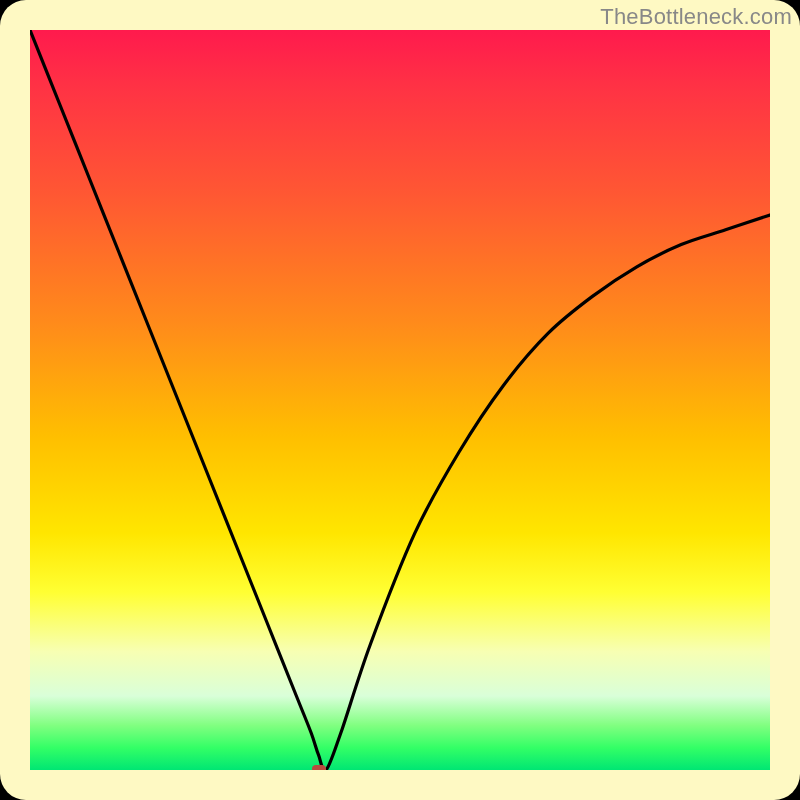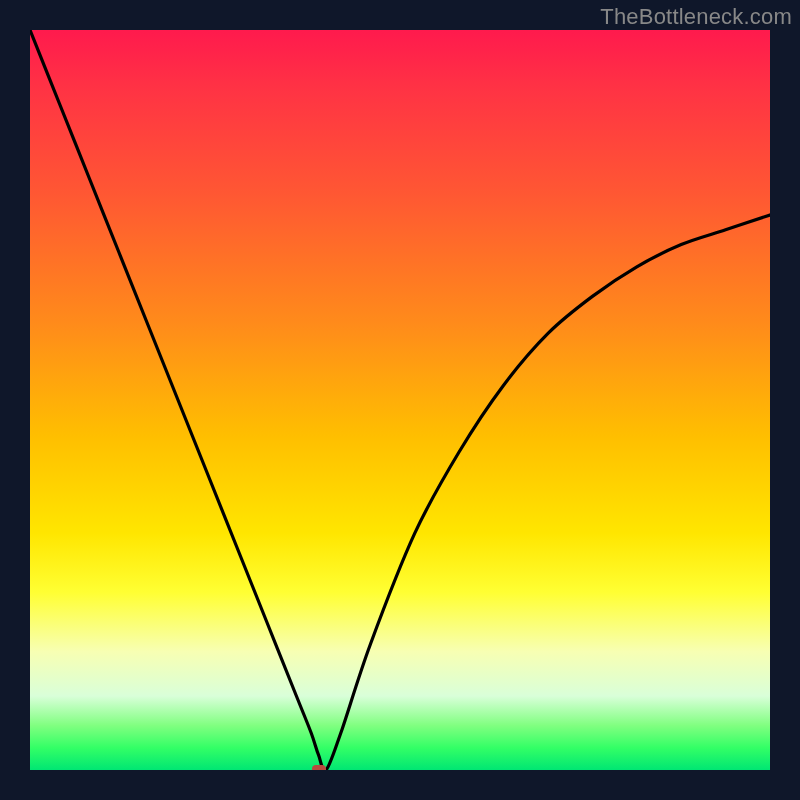--- a/index.html
+++ b/index.html
@@ -10,21 +10,22 @@
     background: #000;
     overflow: hidden;
     font-family: Arial, Helvetica, sans-serif;
   }
   .frame {
     position: absolute;
     top: 0;
     left: 0;
     width: 800px;
     height: 800px;
-    background: #0f172a;
+    background: #fef9c3;
+    border-radius: 26px;
   }
   .plot-area {
     position: absolute;
     top: 30px;
     left: 30px;
     width: 740px;
     height: 740px;
     overflow: hidden;
     background: linear-gradient(
       to bottom,

